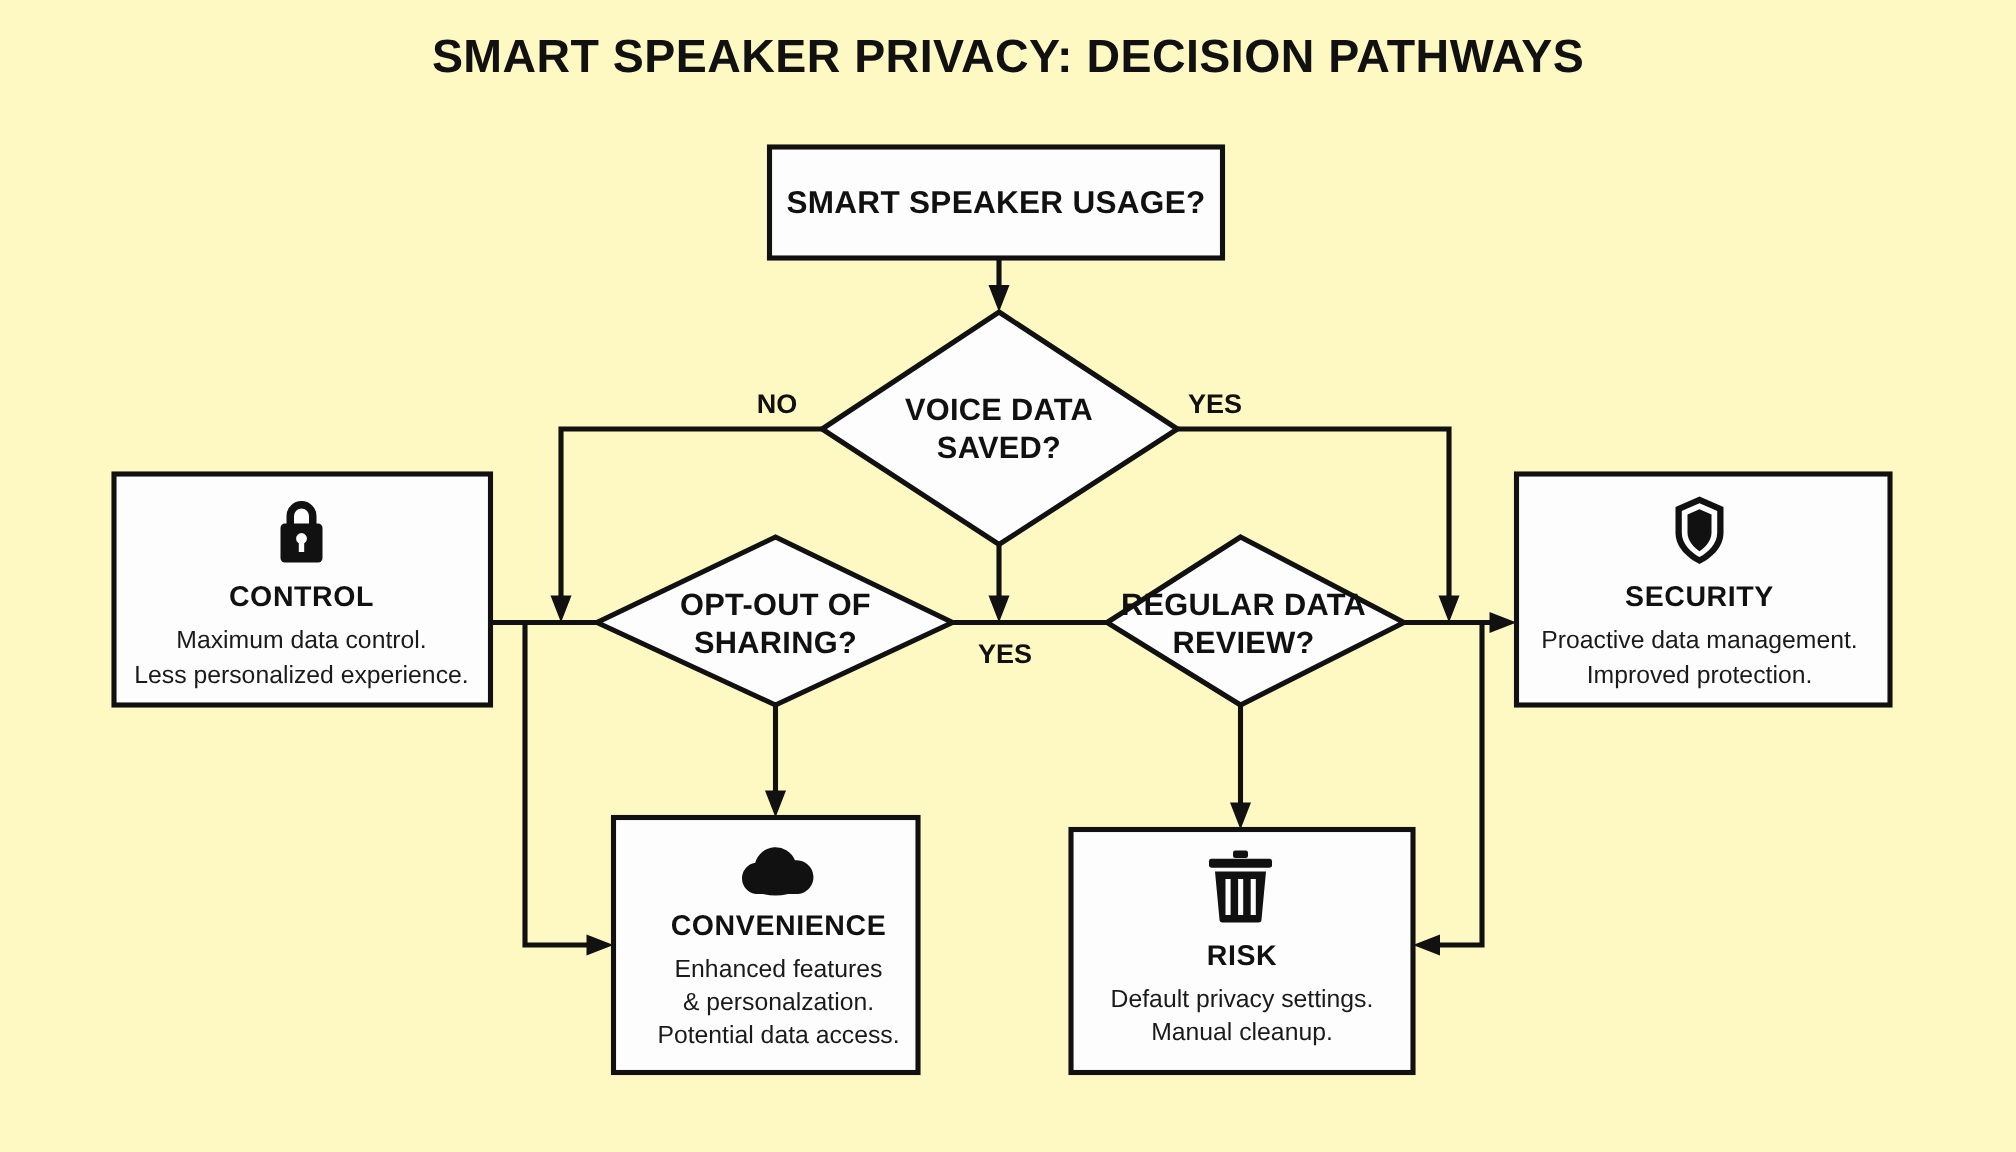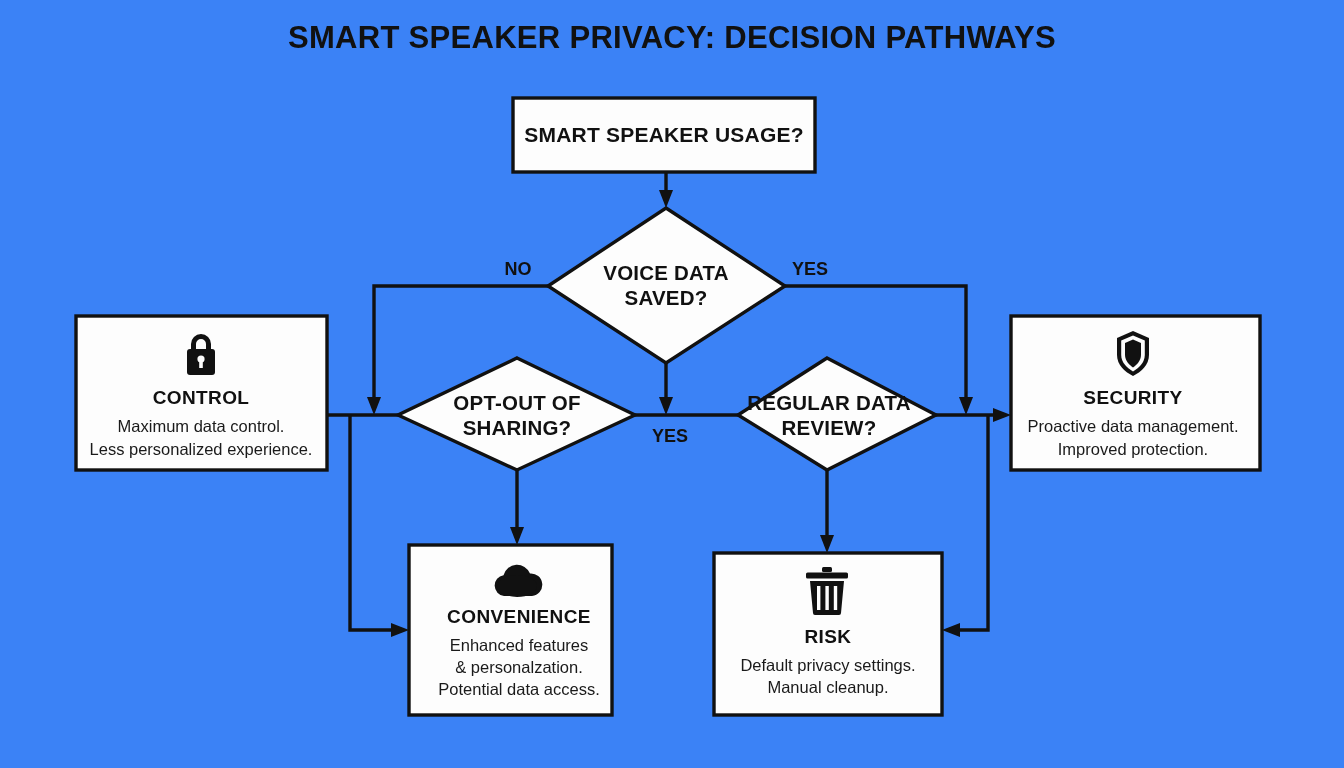--- a/index.html
+++ b/index.html
@@ -12,21 +12,21 @@
     width: 1344px;
     height: 768px;
     overflow: hidden;
     font-family: "Liberation Sans", sans-serif;
     color: #111111;
   }
   #canvas {
     position: relative;
     width: 1344px;
     height: 768px;
-    background: #3b82f6;
+    background: #fef9c3;
   }
   #flow {
     position: absolute;
     left: 0;
     top: 0;
     width: 1344px;
     height: 768px;
   }
   .page-title {
     position: absolute;

